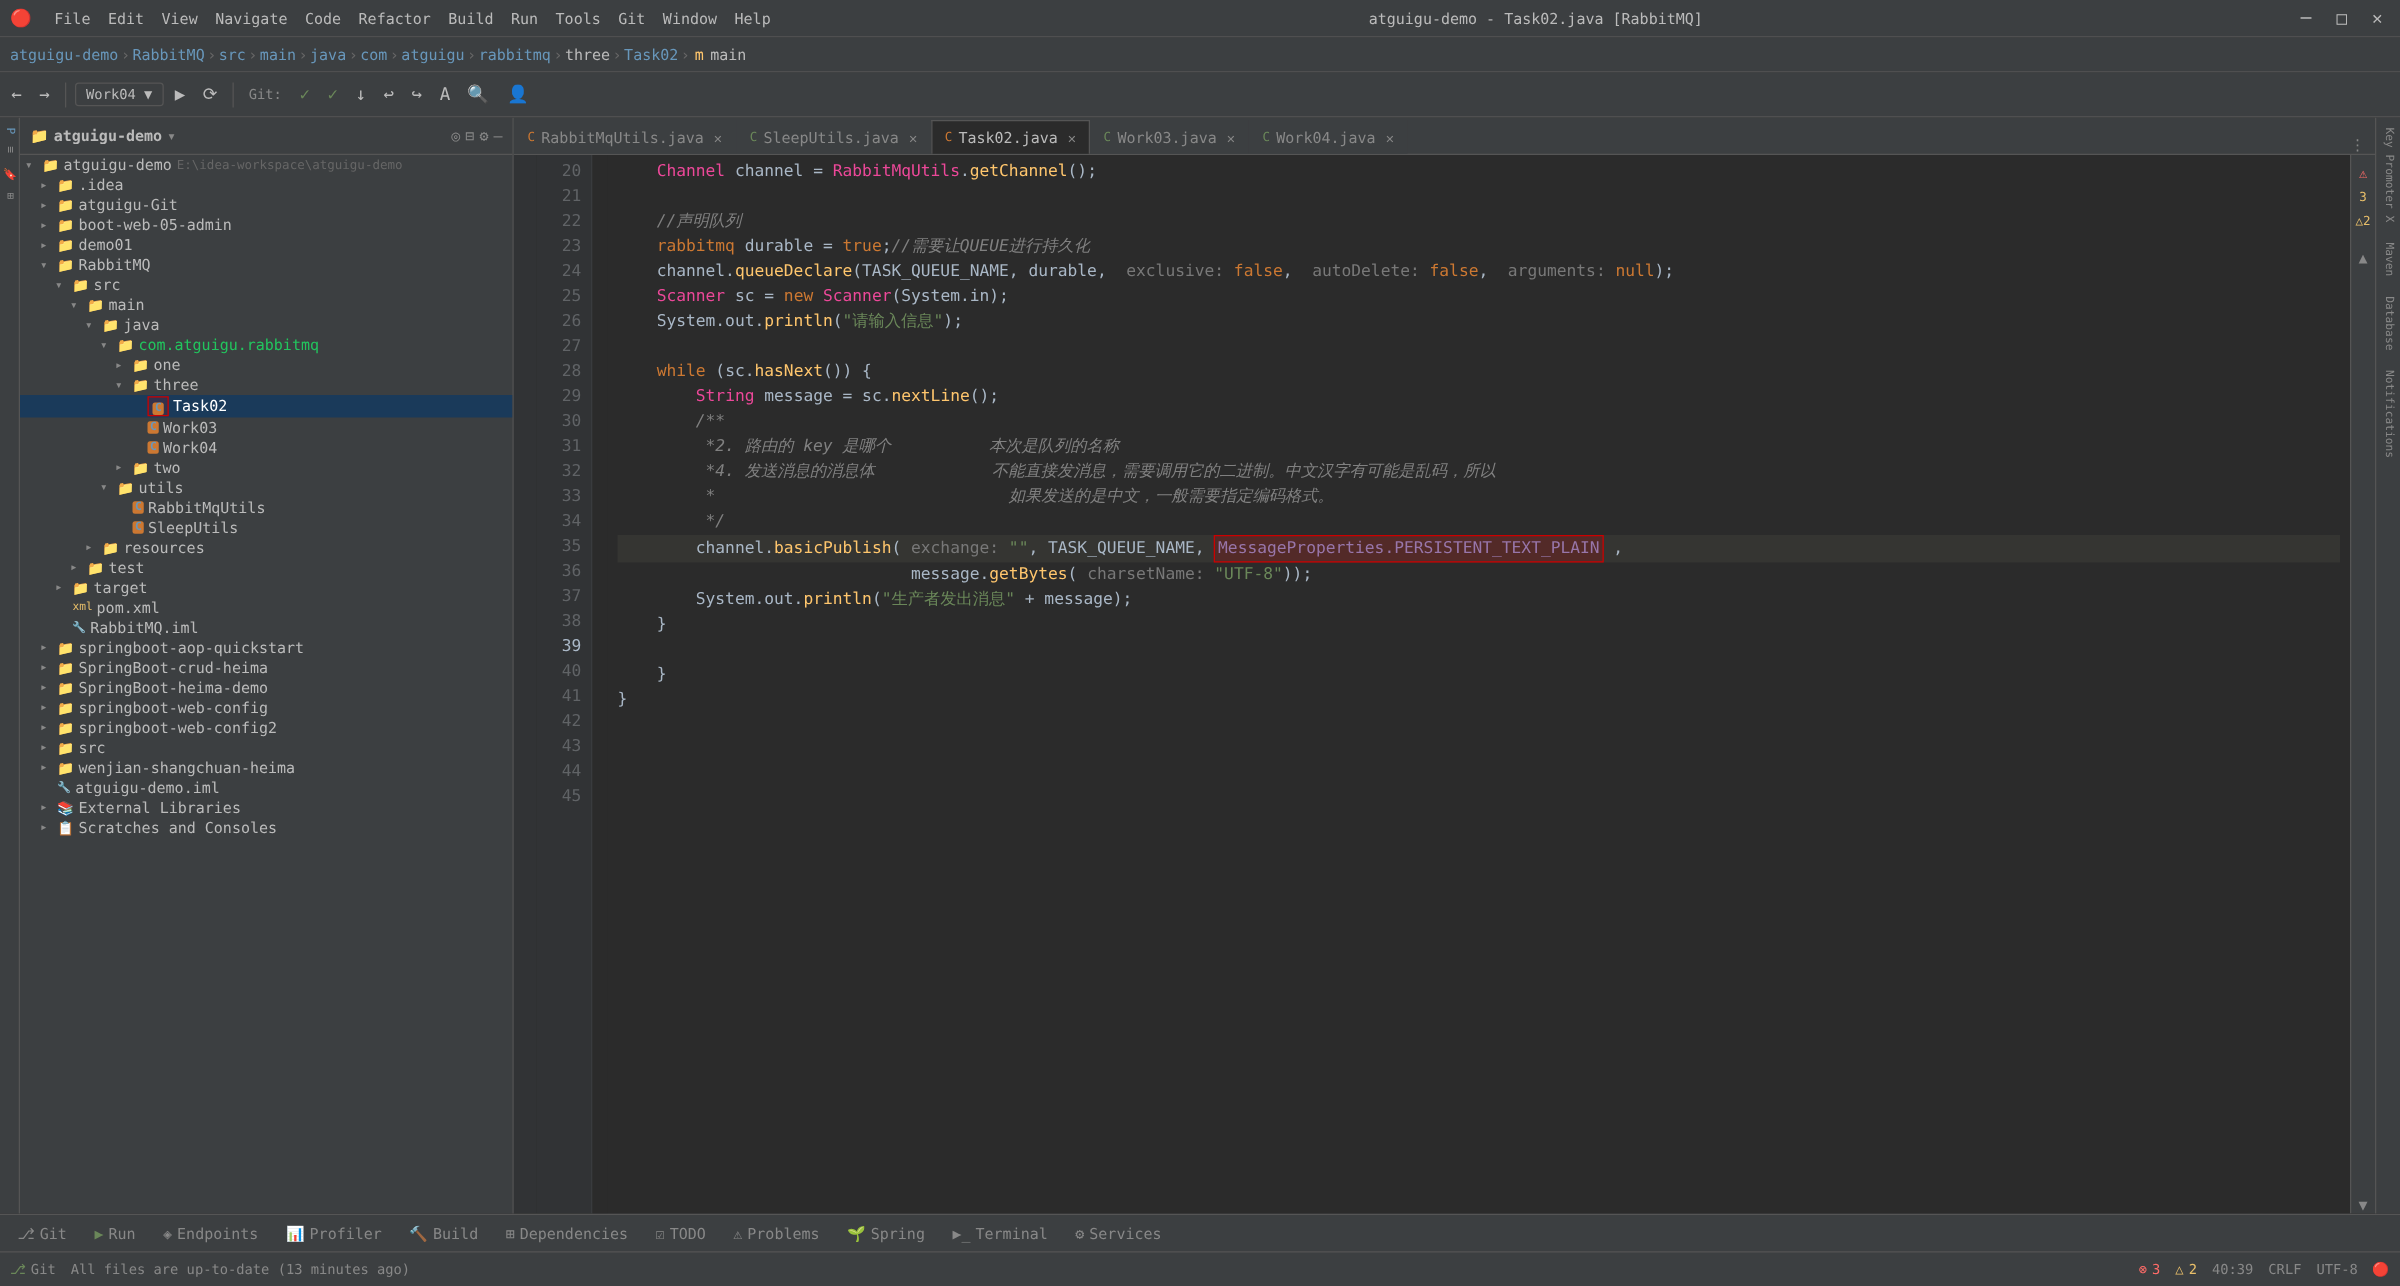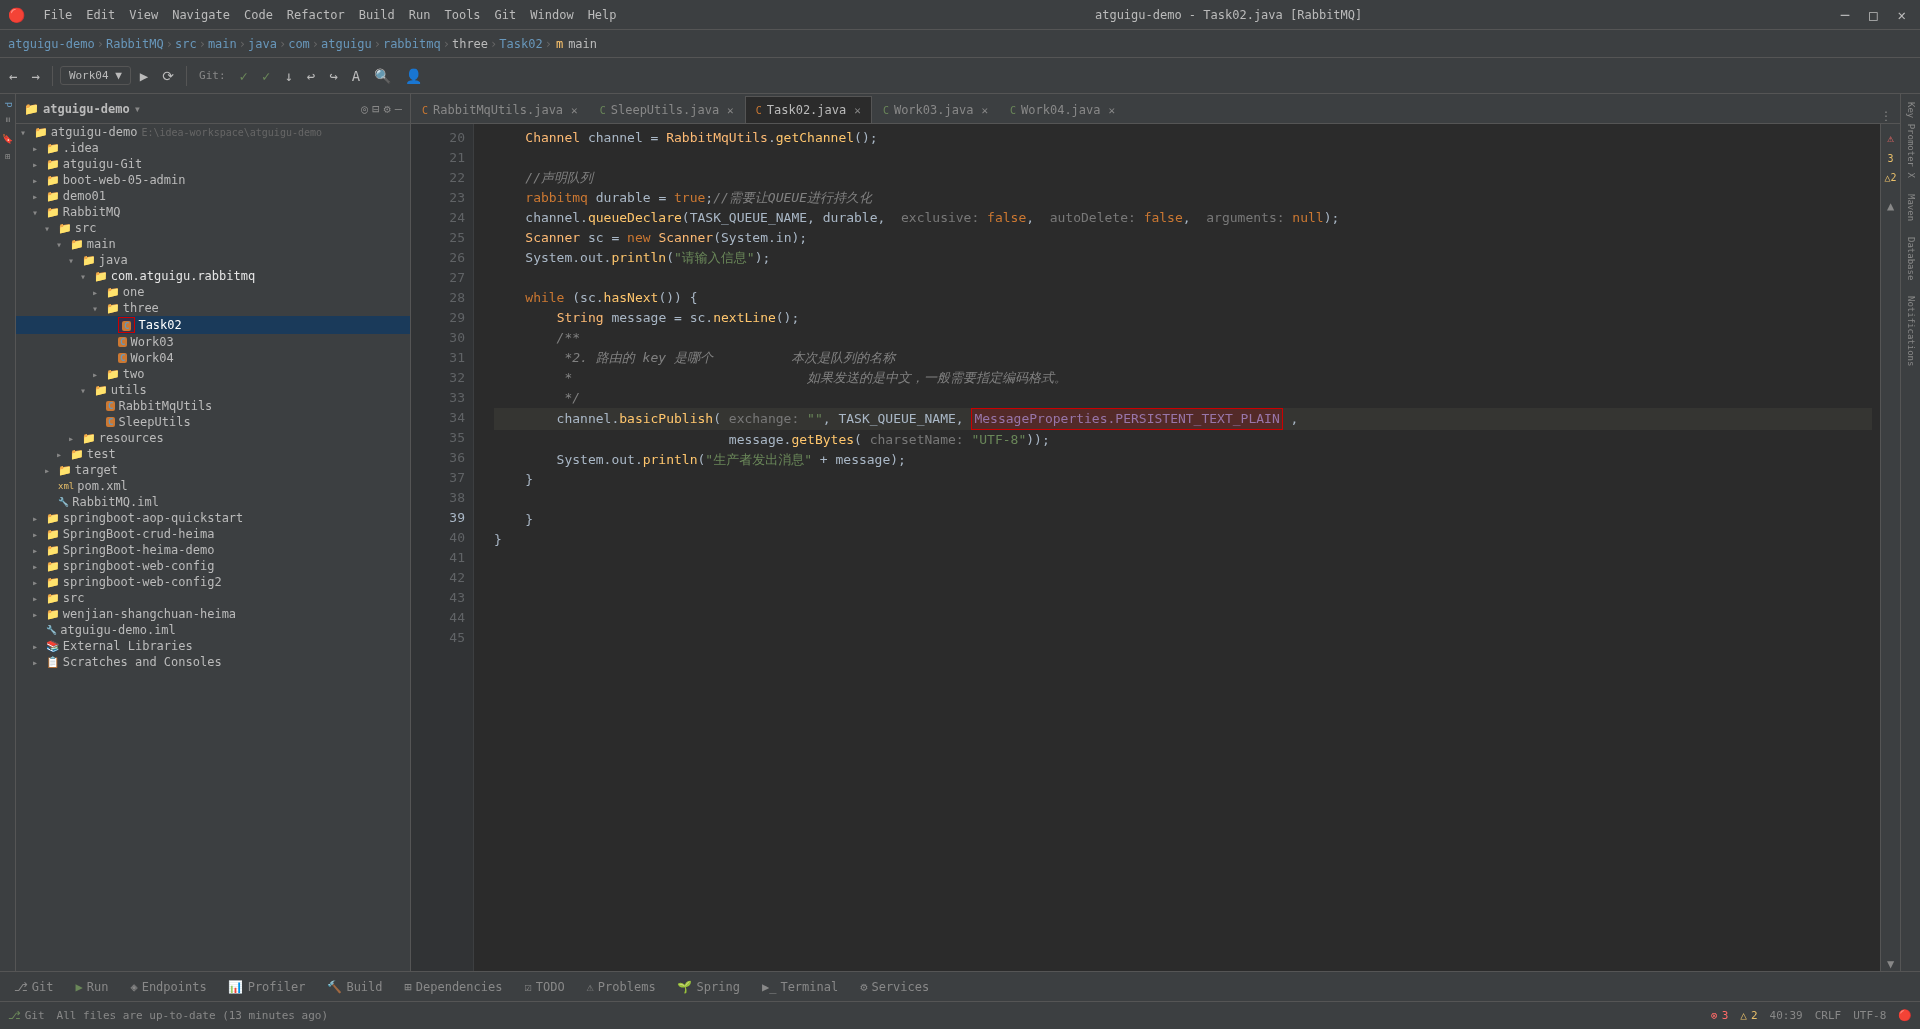--- a/index.html
+++ b/index.html
@@ -44,21 +44,21 @@
     .tree-item { display: flex; align-items: center; padding: 1px 0; cursor: pointer; white-space: nowrap; }
     .tree-item.selected { background: #0d293e; }
     .tree-indent { display: inline-block; }
     .tree-arrow { color: #888; margin-right: 2px; font-size: 10px; width: 12px; display: inline-block; }
     .tree-icon { margin-right: 3px; font-size: 11px; }
     .folder-icon { color: #97c3f0; }
     .java-icon { color: #6897bb; background: #cc7832; border-radius: 2px; font-size: 9px; padding: 0 2px; font-weight: bold; }
     .xml-icon { color: #e8bf6a; font-size: 9px; }
     .iml-icon { color: #6897bb; font-size: 9px; }
     .tree-label { color: #bbb; }
-    .tree-label.pkg { color: #e5e5e5; }
+    .tree-label.pkg { color: #22c55e; }
     .tree-label.selected-label { color: #fff; }
 
     
     .editor-area { flex: 1; display: flex; flex-direction: column; overflow: hidden; }
 
     
     .tab-bar { height: 30px; background: #3c3f41; display: flex; align-items: flex-end; border-bottom: 1px solid #555; flex-shrink: 0; }
     .tab { height: 27px; padding: 0 10px; display: flex; align-items: center; gap: 5px; cursor: pointer; border: 1px solid transparent; border-bottom: none; font-size: 12px; color: #888; background: #3c3f41; white-space: nowrap; }
     .tab.active { background: #2b2b2b; color: #bbb; border-color: #555; }
     .tab .tab-close { color: #888; font-size: 11px; cursor: pointer; margin-left: 3px; }
@@ -70,21 +70,21 @@
     .code-editor { flex: 1; display: flex; overflow: hidden; background: #2b2b2b; }
     .line-numbers { width: 45px; background: #313335; color: #606366; font-size: 13px; padding: 4px 0; text-align: right; padding-right: 8px; line-height: 20px; flex-shrink: 0; border-right: 1px solid #3d3f41; overflow: hidden; }
     .code-content { flex: 1; overflow: auto; padding: 4px 8px; line-height: 20px; font-size: 13px; position: relative; }
     .code-line { white-space: pre; display: flex; align-items: center; min-height: 20px; }
 
     
     .kw { color: #cc7832; } 
     .str { color: #6a8759; } 
     .cmt { color: #808080; font-style: italic; } 
     .fn { color: #ffc66d; } 
-    .cls { color: #fdba74; } 
+    .cls { color: #ec4899; } 
     .plain { color: #a9b7c6; }
     .persistent { color: #9876aa; background: rgba(204, 0, 0, 0.2); border: 1px solid #cc0000; padding: 0 2px; }
 
     
     .right-icons { width: 16px; background: #3c3f41; display: flex; flex-direction: column; align-items: center; padding-top: 4px; gap: 8px; border-left: 1px solid #555; flex-shrink: 0; }
 
     
     .status-bar { height: 28px; background: #3c3f41; display: flex; align-items: center; justify-content: space-between; padding: 0 8px; border-top: 1px solid #555; flex-shrink: 0; font-size: 11px; color: #888; }
     .status-left { display: flex; align-items: center; gap: 12px; }
     .status-right { display: flex; align-items: center; gap: 12px; }
@@ -559,20 +559,23 @@
           <span class="cmt">        /**</span>
         </div>
 
 
 
         <div class="code-line">
           <span class="cmt">         *2. 路由的 key 是哪个          本次是队列的名称</span>
         </div>
 
 
+        <div class="code-line">
+          <span class="cmt">         *4. 发送消息的消息体            不能直接发消息，需要调用它的二进制。中文汉字有可能是乱码，所以</span>
+        </div>
 
         <div class="code-line">
           <span class="cmt">         *                              如果发送的是中文，一般需要指定编码格式。</span>
         </div>
 
         <div class="code-line">
           <span class="cmt">         */</span>
         </div>
 
 

